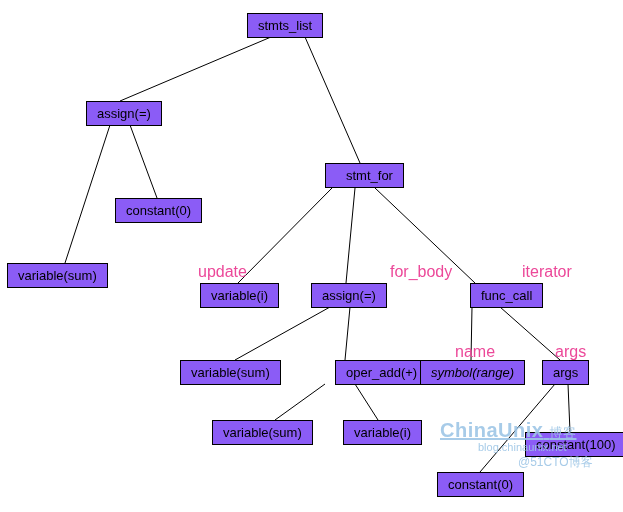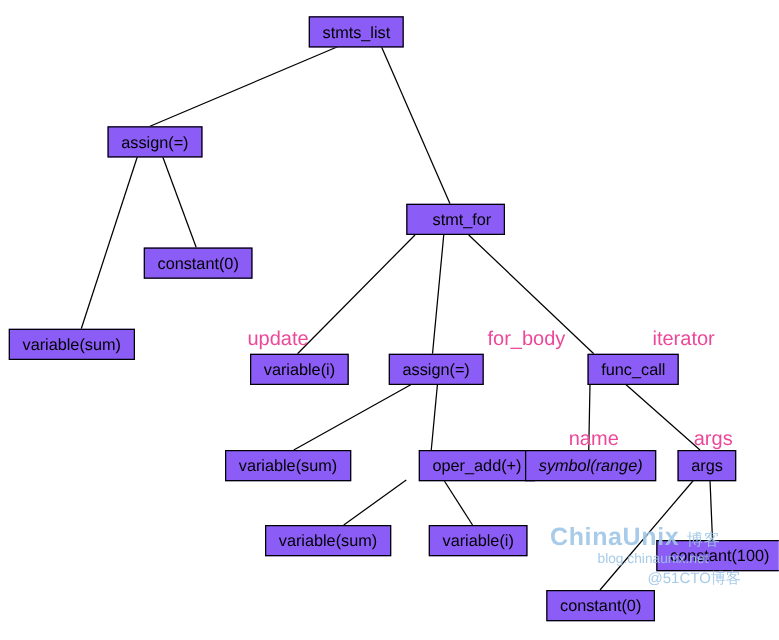--- a/index.html
+++ b/index.html
@@ -99,18 +99,18 @@
 <div class="node" style="left:542px; top:360px;">args</div>
 <div class="node" style="left:437px; top:472px;">constant(0)</div>
 <div class="node" style="left:525px; top:432px;">constant(100)</div>
 
 <div class="edge-label" style="left:198px; top:263px;">update</div>
 <div class="edge-label" style="left:346px; top:263px;padding-left:44px;">for_body</div>
 <div class="edge-label" style="left:522px; top:263px;">iterator</div>
 <div class="edge-label" style="left:455px; top:343px;">name</div>
 <div class="edge-label" style="left:555px; top:343px;">args</div>
 
-<div class="watermark" style="left:440px; top:419px; font-size:20px; font-weight:bold; letter-spacing:0.5px;">
+<div class="watermark" style="left:440px; top:419px; font-size:20px; font-weight:bold; letter-spacing:0.5px;text-decoration:underline;">
   <span>ChinaUnix</span>
   <span style="font-size:13px; font-weight:normal;">博客</span>
 </div>
 <div class="watermark" style="left:478px; top:441px; font-size:11px;">blog.chinaunix.net</div>
 <div class="watermark" style="left:518px; top:454px; font-size:12px;">@51CTO博客</div>
 
 </body></html>

